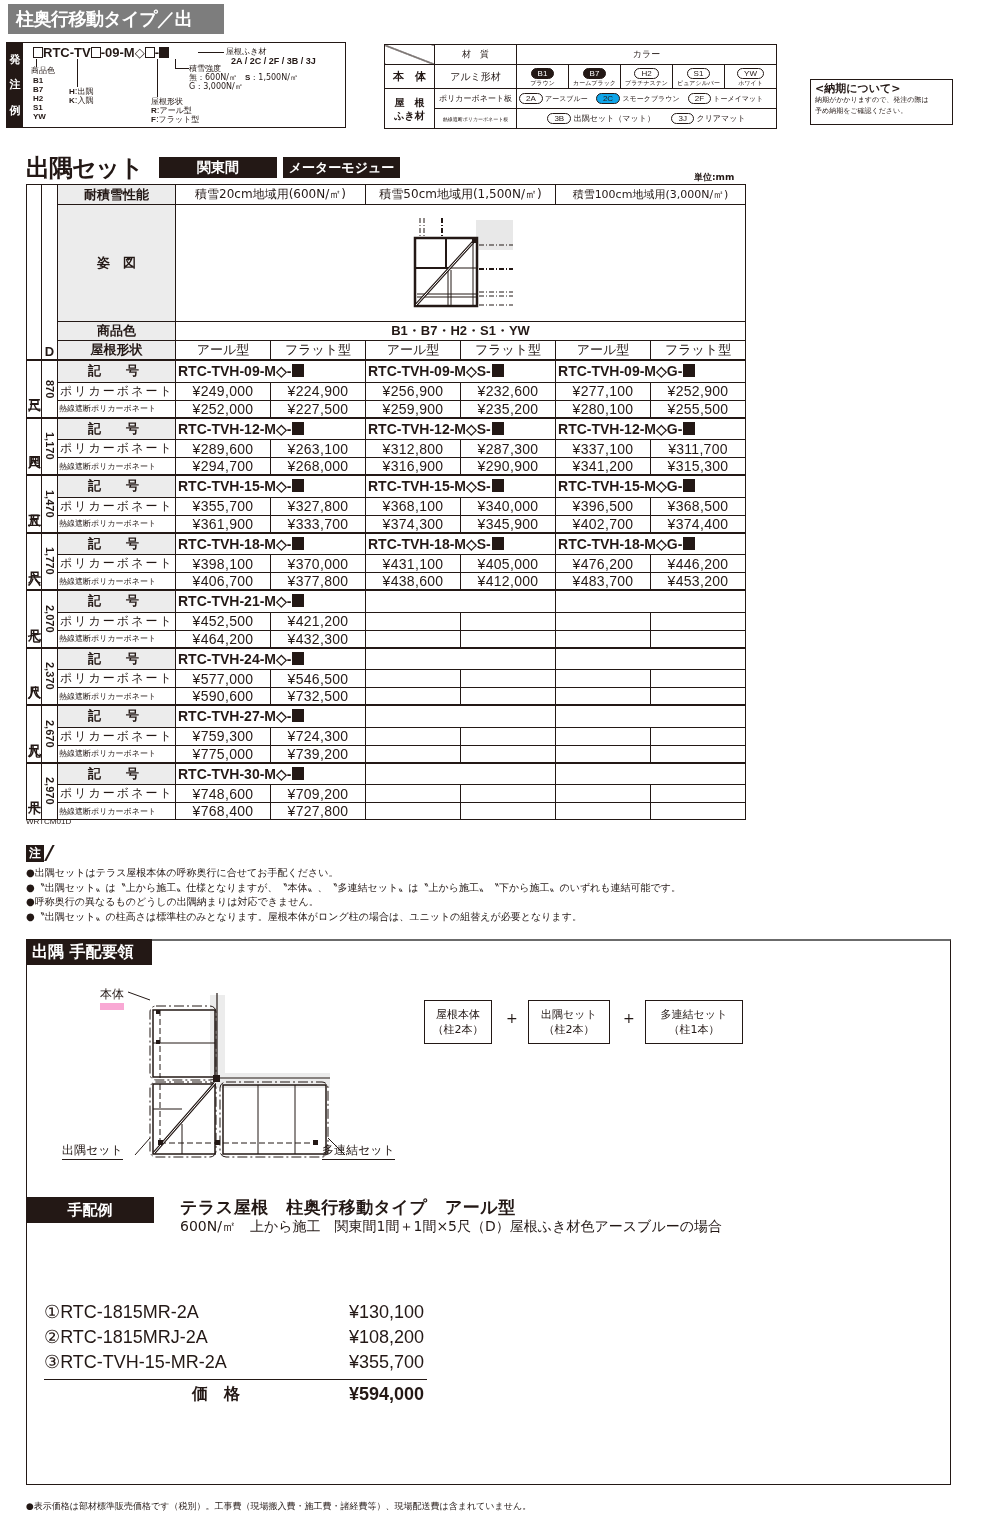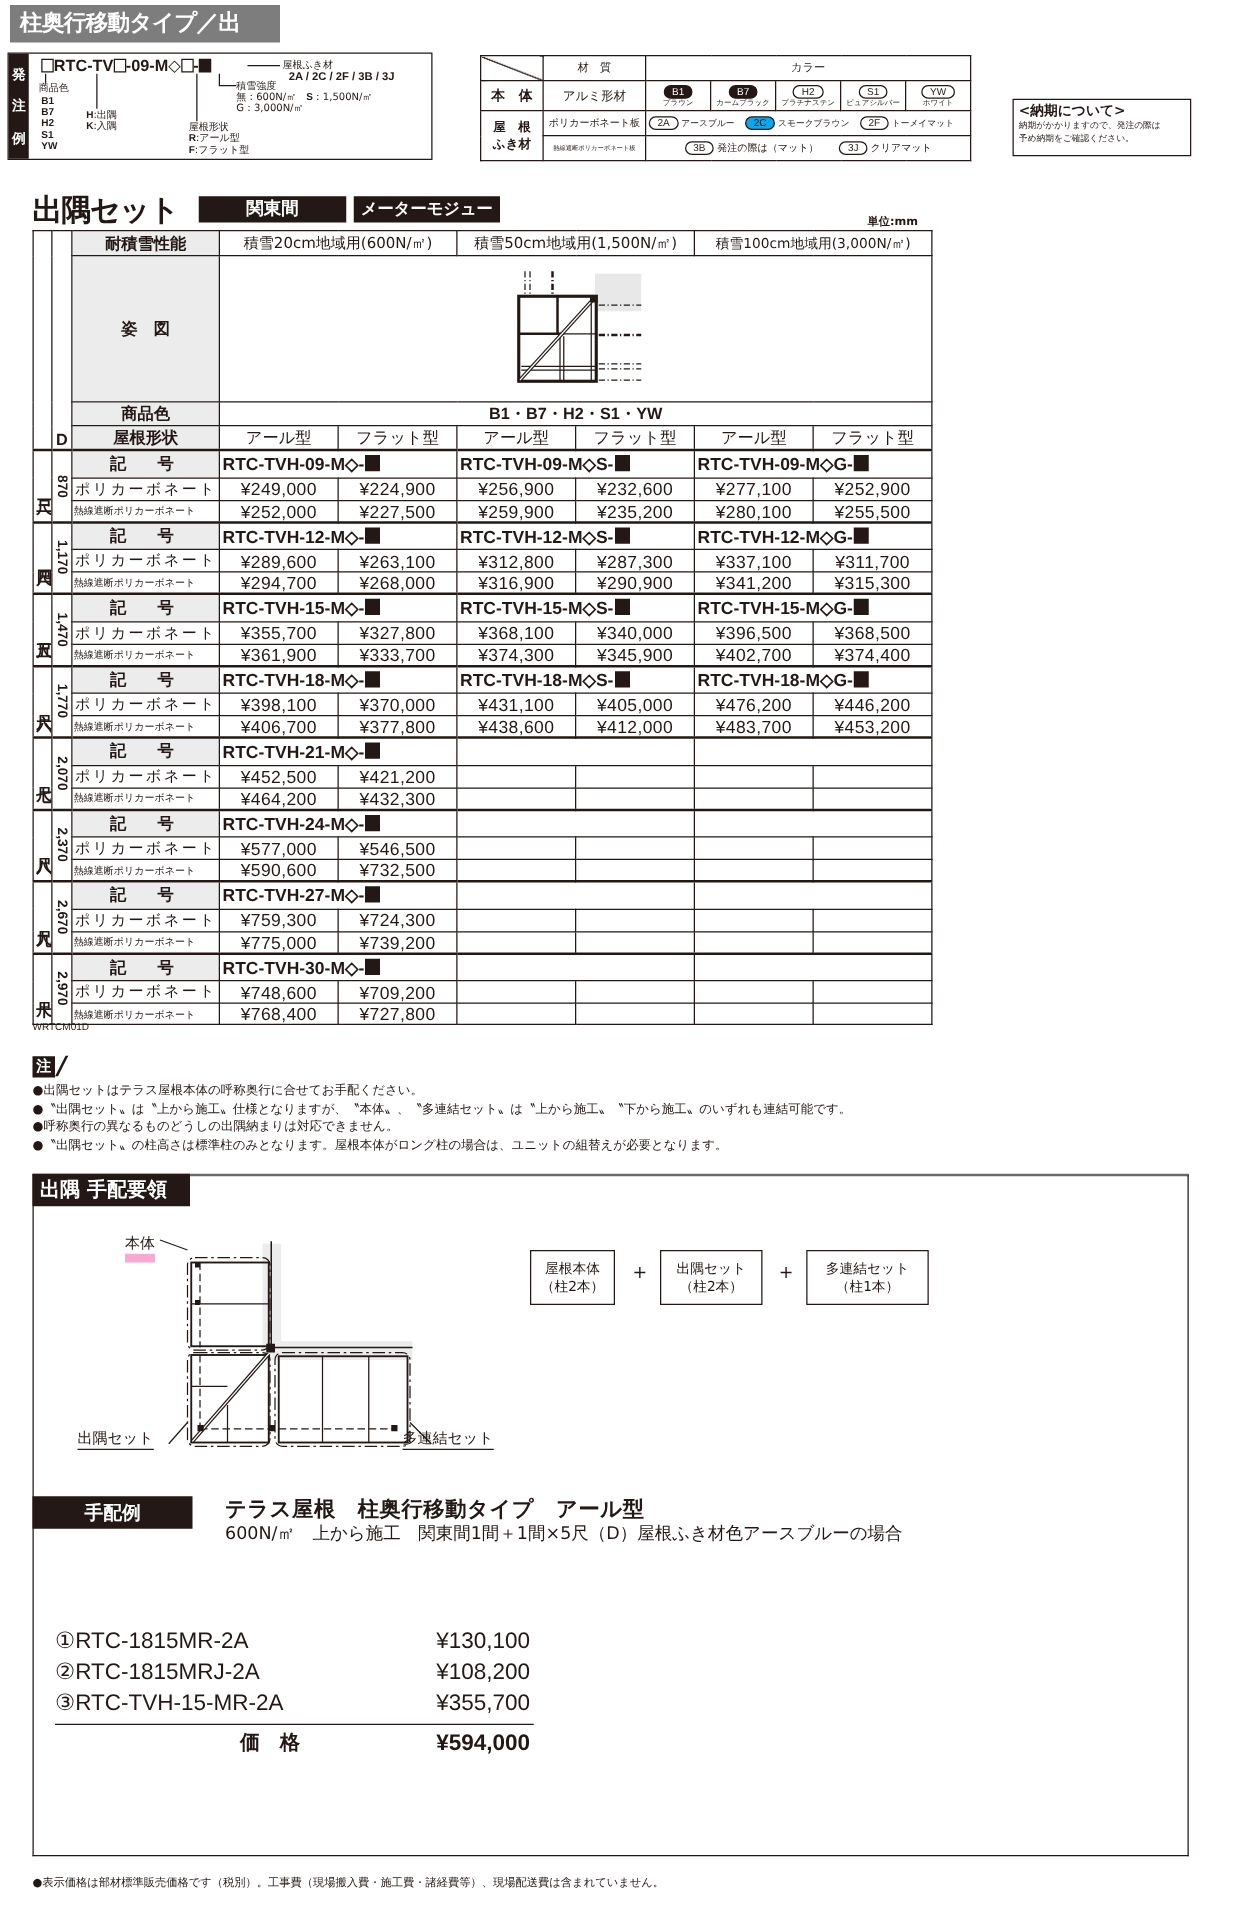--- a/index.html
+++ b/index.html
@@ -142,21 +142,21 @@
     <td style="font-size:8px;">ポリカーボネート板</td>
     <td colspan="5" style="text-align:left;font-size:7px;">
       <span class="pill">2A</span> <span>アースブルー</span>
       <span class="pill gray" style="margin-left:6px;">2C</span> <span>スモークブラウン</span>
       <span class="pill" style="margin-left:6px;">2F</span> <span>トーメイマット</span>
     </td>
   </tr>
   <tr>
     <td style="font-size:5px;">熱線遮断ポリカーボネート板</td>
     <td colspan="5" style="font-size:8px;">
-      <span class="pill">3B</span> <span>発注の際は（マット）</span>
+      <span class="pill">3B</span> <span>出隅セット（マット）</span>
       <span class="pill" style="margin-left:14px;">3J</span> <span>クリアマット</span>
     </td>
   </tr>
 </tbody>
   </table>
 
 <div class="abs notice">
   <div class="t">&lt;納期について&gt;</div>
   <div class="b">納期がかかりますので、発注の際は</div>
   <div class="b">予め納期をご確認ください。</div>

